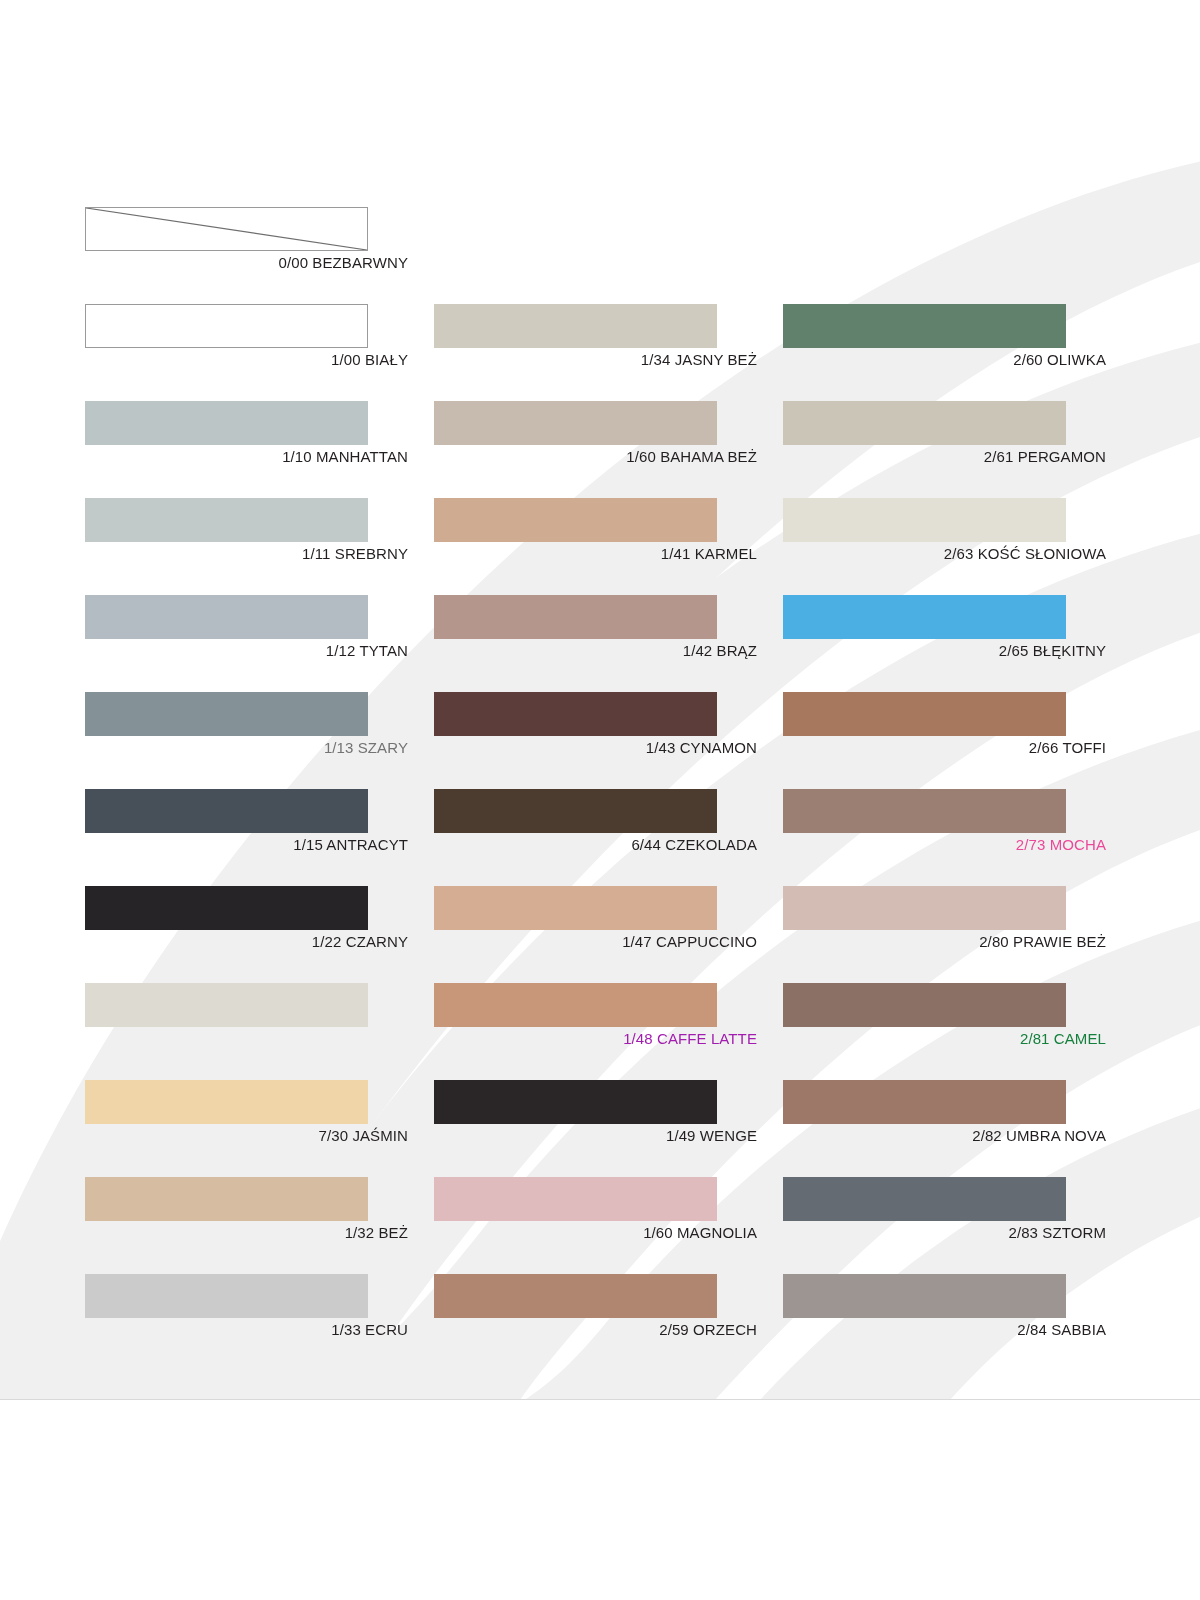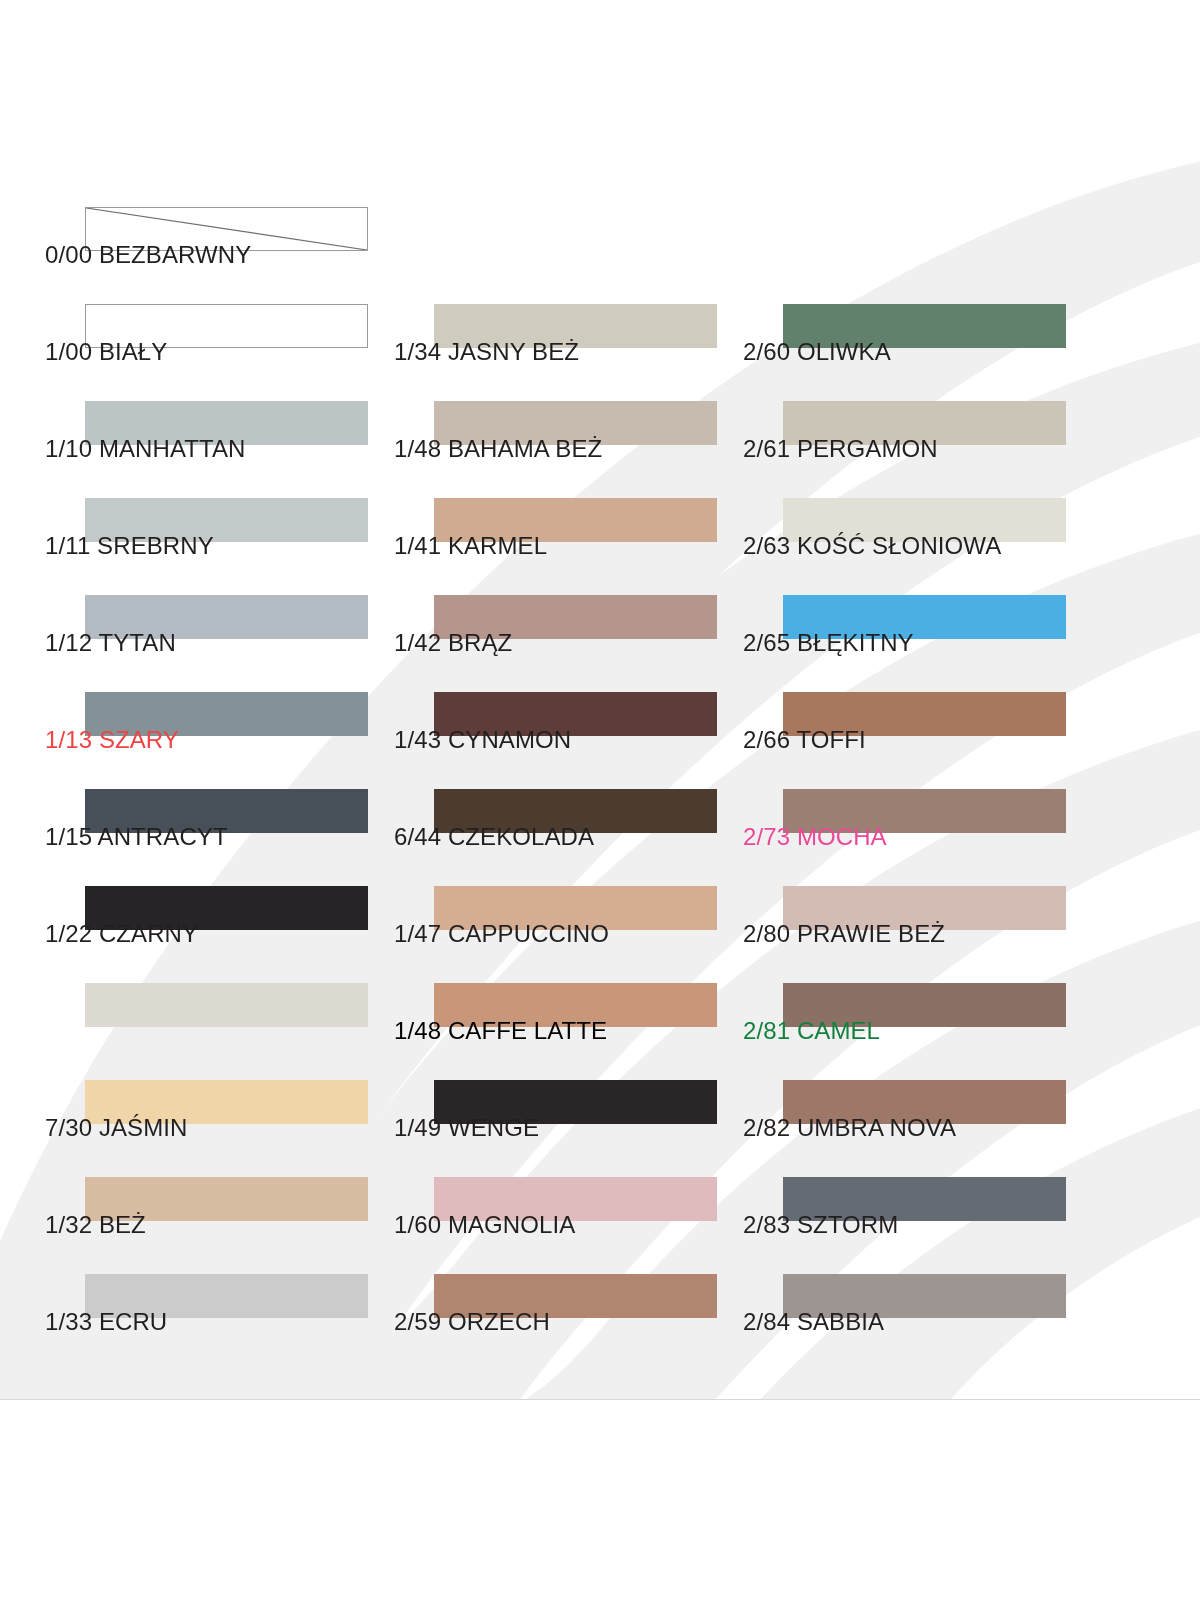--- a/index.html
+++ b/index.html
@@ -89,24 +89,24 @@
     left: 0;
     top: 0;
     width: 100%;
     height: 100%;
     display: block;
   }
 
   .swatch-label {
     position: absolute;
     left: -40px;
-    top: 36px;
+    top: 44px;
     width: 363px;
-    text-align: left;
-    font-size: 24px;
+    text-align: right;
+    font-size: 15px;
     line-height: 24px;
     letter-spacing: 0.1px;
     color: #231f20;
     white-space: nowrap;
   }
 </style>
 </head>
 <body>
 
 <div id="page">
@@ -152,21 +152,21 @@
         <div class="swatch-cell" style="top: 498px;">
           <div class="swatch-chip" title="1/11 SREBRNY" style="background: rgb(194, 201, 201);"></div>
           <div class="swatch-label" style="color: rgb(35, 31, 32);">1/11 SREBRNY</div>
         </div>
         <div class="swatch-cell" style="top: 595px;">
           <div class="swatch-chip" title="1/12 TYTAN" style="background: rgb(180, 188, 195);"></div>
           <div class="swatch-label" style="color: rgb(35, 31, 32);">1/12 TYTAN</div>
         </div>
         <div class="swatch-cell" style="top: 692px;">
           <div class="swatch-chip" title="1/13 SZARY" style="background: rgb(132, 146, 152);"></div>
-          <div class="swatch-label" style="color: #ef4444;">1/13 SZARY</div>
+          <div class="swatch-label" style="color: #737373;">1/13 SZARY</div>
         </div>
         <div class="swatch-cell" style="top: 789px;">
           <div class="swatch-chip" title="1/14 ANTRACYT" style="background: rgb(71, 79, 88);"></div>
           <div class="swatch-label" style="color: rgb(35, 31, 32);">1/15 ANTRACYT</div>
         </div>
         <div class="swatch-cell" style="top: 886px; text-decoration: underline;">
           <div class="swatch-chip" title="1/22 CZARNY" style="background: rgb(38, 36, 38);"></div>
           <div class="swatch-label" style="color: rgb(35, 31, 32);">1/22 CZARNY</div>
         </div>
         <div class="swatch-cell" style="top: 983px;">
@@ -185,21 +185,21 @@
           <div class="swatch-label" style="color: rgb(35, 31, 32);">1/33 ECRU</div>
         </div>
       </div>
       <div class="column col-1">
         <div class="swatch-cell" style="top: 304px;">
           <div class="swatch-chip" title="1/34 JASNY BEŻ" style="background: rgb(207, 204, 191);"></div>
           <div class="swatch-label" style="color: rgb(35, 31, 32);">1/34 JASNY BEŻ</div>
         </div>
         <div class="swatch-cell" style="top: 401px;">
           <div class="swatch-chip" title="1/35 BAHAMA BEŻ" style="background: rgb(199, 186, 174);"></div>
-          <div class="swatch-label" style="color: rgb(35, 31, 32);">1/48 BAHAMA BEŻ</div>
+          <div class="swatch-label" style="color: rgb(35, 31, 32);">1/60 BAHAMA BEŻ</div>
         </div>
         <div class="swatch-cell" style="top: 498px;">
           <div class="swatch-chip" title="1/41 KARMEL" style="background: rgb(207, 171, 145);"></div>
           <div class="swatch-label" style="color: rgb(35, 31, 32);">1/41 KARMEL</div>
         </div>
         <div class="swatch-cell" style="top: 595px;">
           <div class="swatch-chip" title="1/42 BRĄZ" style="background: rgb(181, 150, 141);"></div>
           <div class="swatch-label" style="color: rgb(35, 31, 32);">1/42 BRĄZ</div>
         </div>
         <div class="swatch-cell" style="top: 692px;">
@@ -209,21 +209,21 @@
         <div class="swatch-cell" style="top: 789px;">
           <div class="swatch-chip" title="1/44 CZEKOLADA" style="background: rgb(76, 59, 47);"></div>
           <div class="swatch-label" style="color: rgb(35, 31, 32);">6/44 CZEKOLADA</div>
         </div>
         <div class="swatch-cell" style="top: 886px;">
           <div class="swatch-chip" title="1/47 CAPPUCCINO" style="background: rgb(212, 173, 146);"></div>
           <div class="swatch-label" style="color: rgb(35, 31, 32);">1/47 CAPPUCCINO</div>
         </div>
         <div class="swatch-cell" style="top: 983px;">
           <div class="swatch-chip" title="1/48 CAFFE LATTE" style="background: rgb(200, 151, 122);"></div>
-          <div class="swatch-label" style="color: #000000;">1/48 CAFFE LATTE</div>
+          <div class="swatch-label" style="color: #a21caf;">1/48 CAFFE LATTE</div>
         </div>
         <div class="swatch-cell" style="top: 1080px;">
           <div class="swatch-chip" title="1/49 WENGE" style="background: rgb(42, 37, 39);"></div>
           <div class="swatch-label" style="color: rgb(35, 31, 32);">1/49 WENGE</div>
         </div>
         <div class="swatch-cell" style="top: 1177px;">
           <div class="swatch-chip" title="1/60 MAGNOLIA" style="background: rgb(223, 187, 189);"></div>
           <div class="swatch-label" style="color: rgb(35, 31, 32);">1/60 MAGNOLIA</div>
         </div>
         <div class="swatch-cell" style="top: 1274px;">

